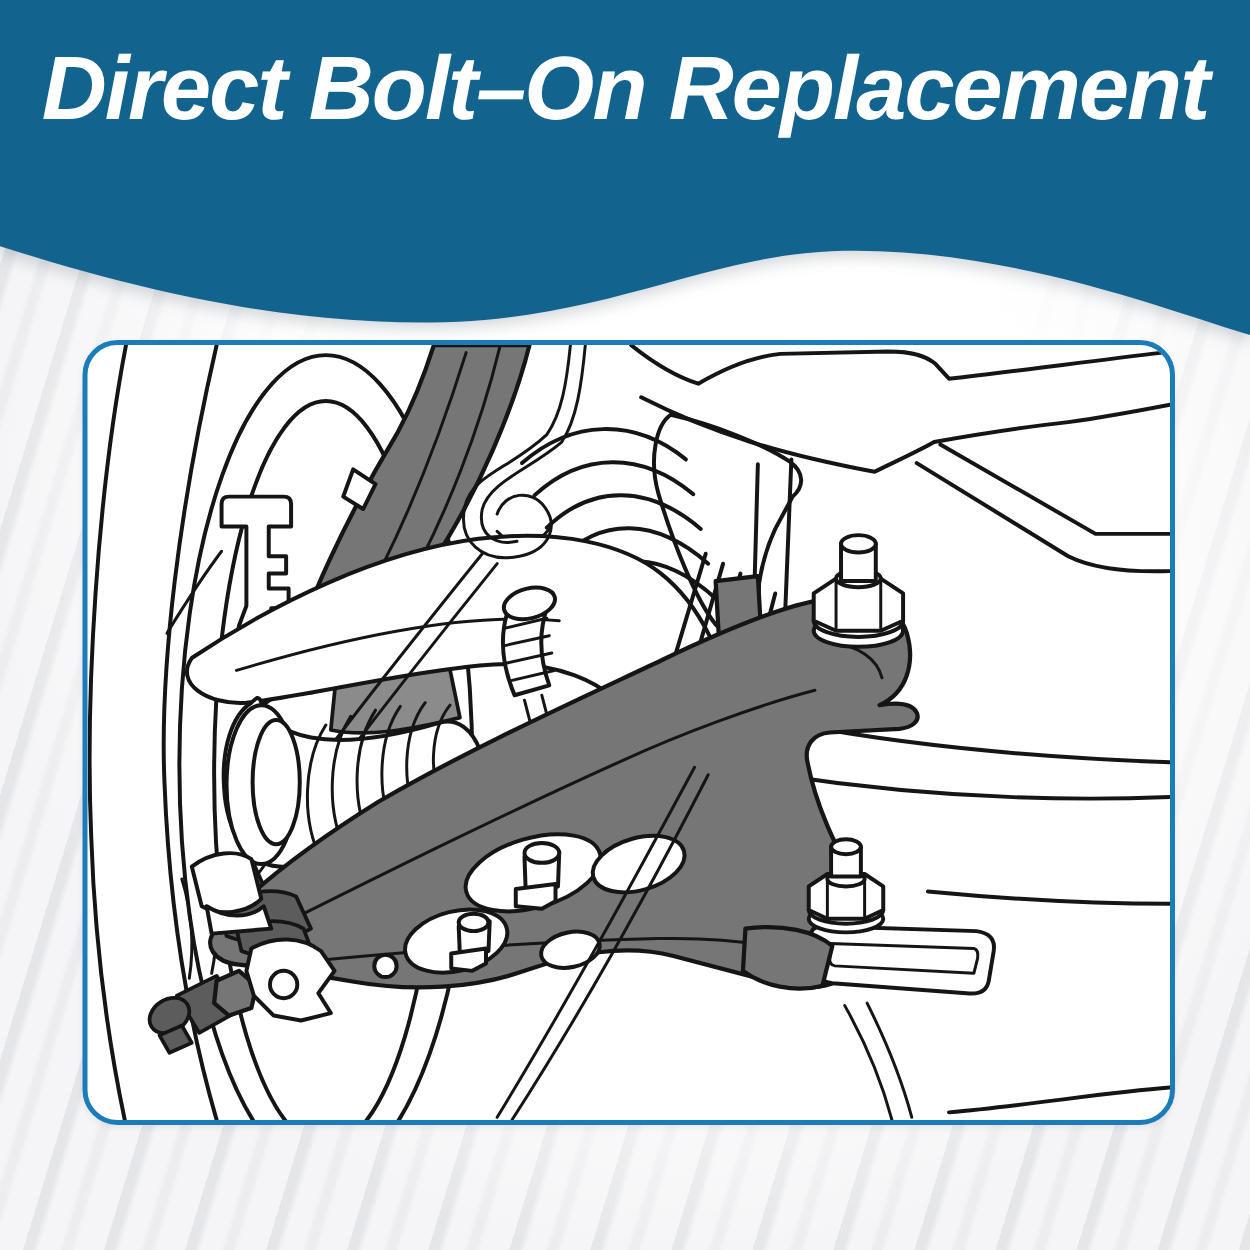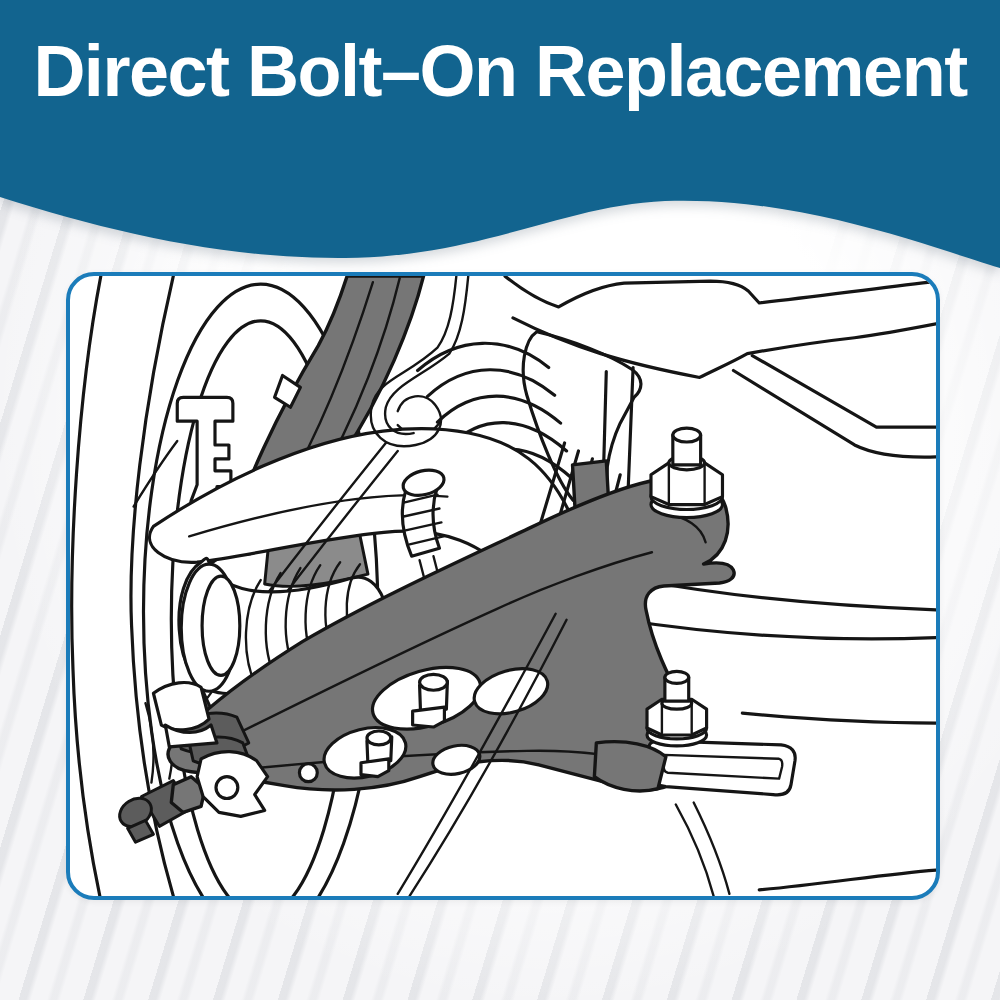--- a/index.html
+++ b/index.html
@@ -22,21 +22,21 @@
       radial-gradient(ellipse at 55% 42%, #ffffff 38%, rgba(255,255,255,0) 72%),
       repeating-linear-gradient(107deg,
         rgba(120,128,140,0.13) 0 7px,
         rgba(255,255,255,0) 12px 27px,
         rgba(120,128,140,0.07) 31px 36px,
         rgba(255,255,255,0) 40px 62px);
     background-color:#f5f5f7;
   }
 
   
-  .banner{position:absolute;left:0;top:0;width:1000px;height:290px;}
+  .banner{position:absolute;left:0;top:0;width:1000px;height:290px;font-style:italic;}
   .banner svg{display:block;filter:drop-shadow(0 5px 6px rgba(40,60,80,0.20));}
   .banner-wave{fill:var(--banner-blue);}
   .banner-title{
     position:absolute;left:0;top:34px;width:100%;
     margin:0;padding:0 18px;box-sizing:border-box;
     text-align:center;color:#fff;
     font-size:72px;font-weight:800;letter-spacing:-1.5px;line-height:1.05;
     white-space:nowrap;
   }
 

